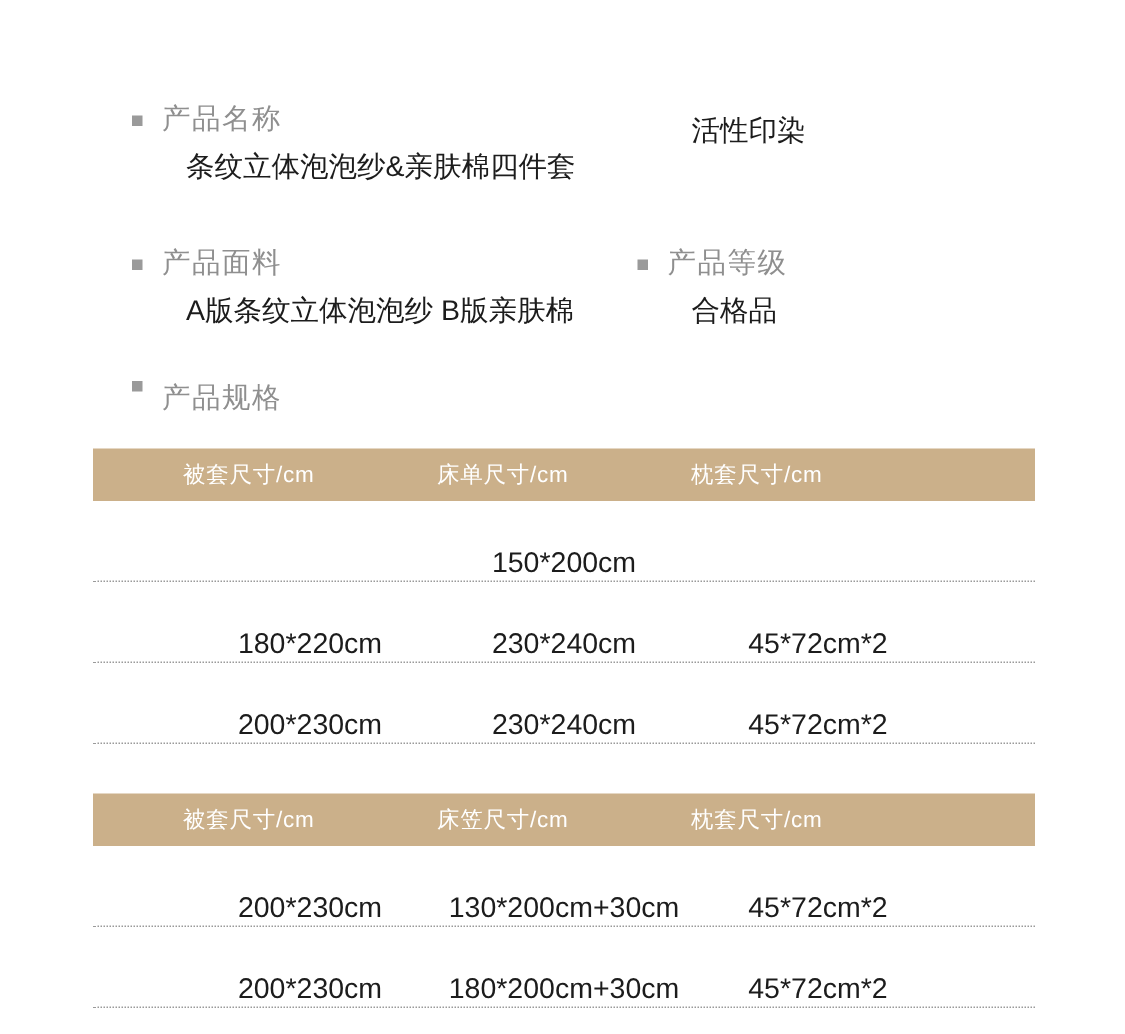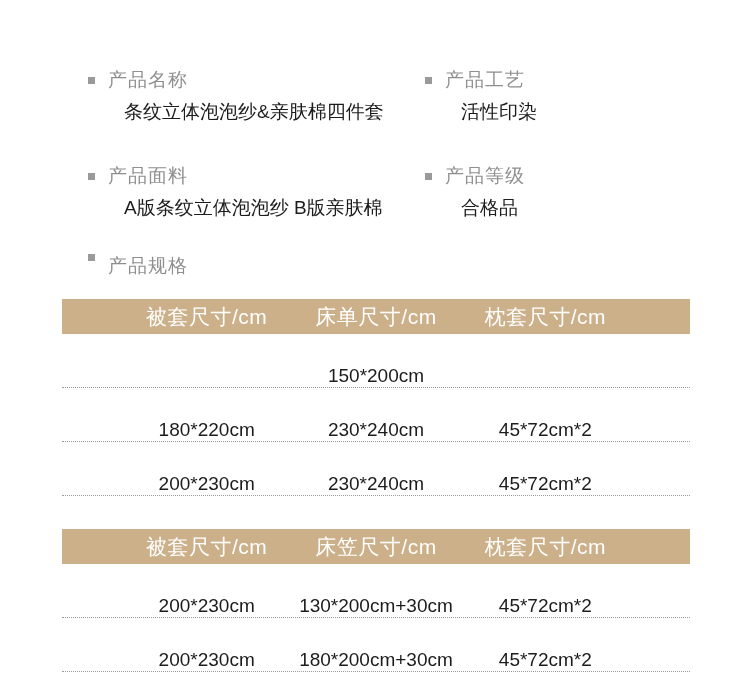--- a/index.html
+++ b/index.html
@@ -46,23 +46,23 @@
   .tables { width:628px; margin:21px 0 0 62px; }
   .spec-table { width:628px; }
   .spec-table.second { margin-top:33px; }
   .t-header {
     display:flex; align-items:center;
     height:35px;
     background:#cbb08a;
     padding:0 60px;
   }
   .t-header .cell {
-    flex:1; text-align:center;
+    flex:1; 
     color:#ffffff;
-    font-size:21px;
+    font-size:15px;
     letter-spacing:0.5px;
   }
   .t-row {
     display:flex; align-items:flex-end;
     height:54px;
     padding:0 60px;
     border-bottom:1px dotted #9a9a9a;
   }
   .t-row .cell {
     flex:1; text-align:center;
@@ -79,24 +79,20 @@
 
     <div class="info-item">
       <div class="label-row">
         <span class="bullet"></span>
         <span class="info-label">产品名称</span>
       </div>
       <div class="info-value">条纹立体泡泡纱&amp;亲肤棉四件套</div>
     </div>
 
     <div class="info-item">
-      <div class="label-row">
-        <span class="bullet"></span>
-        <span class="info-label">产品工艺</span>
-      </div>
       <div class="info-value">活性印染</div>
     </div>
 
     <div class="info-item">
       <div class="label-row">
         <span class="bullet"></span>
         <span class="info-label">产品面料</span>
       </div>
       <div class="info-value">A版条纹立体泡泡纱 B版亲肤棉</div>
     </div>

